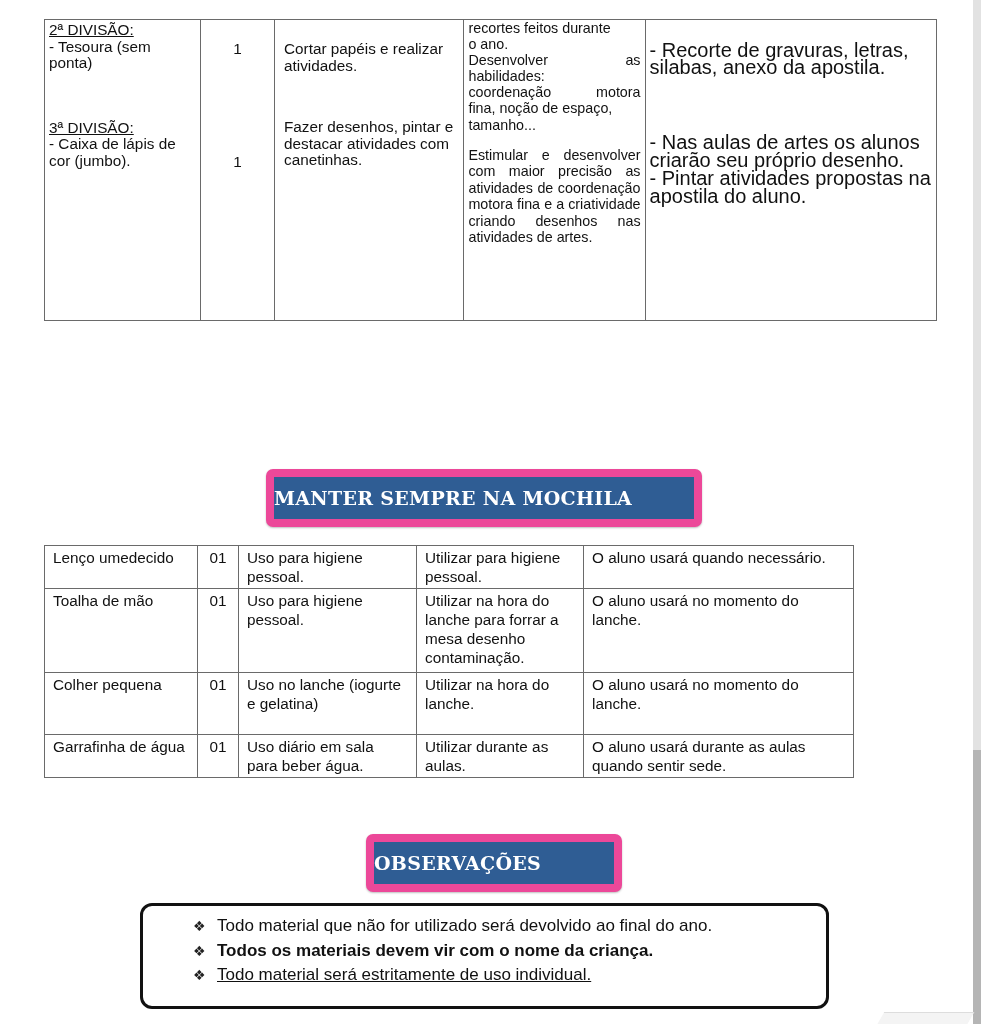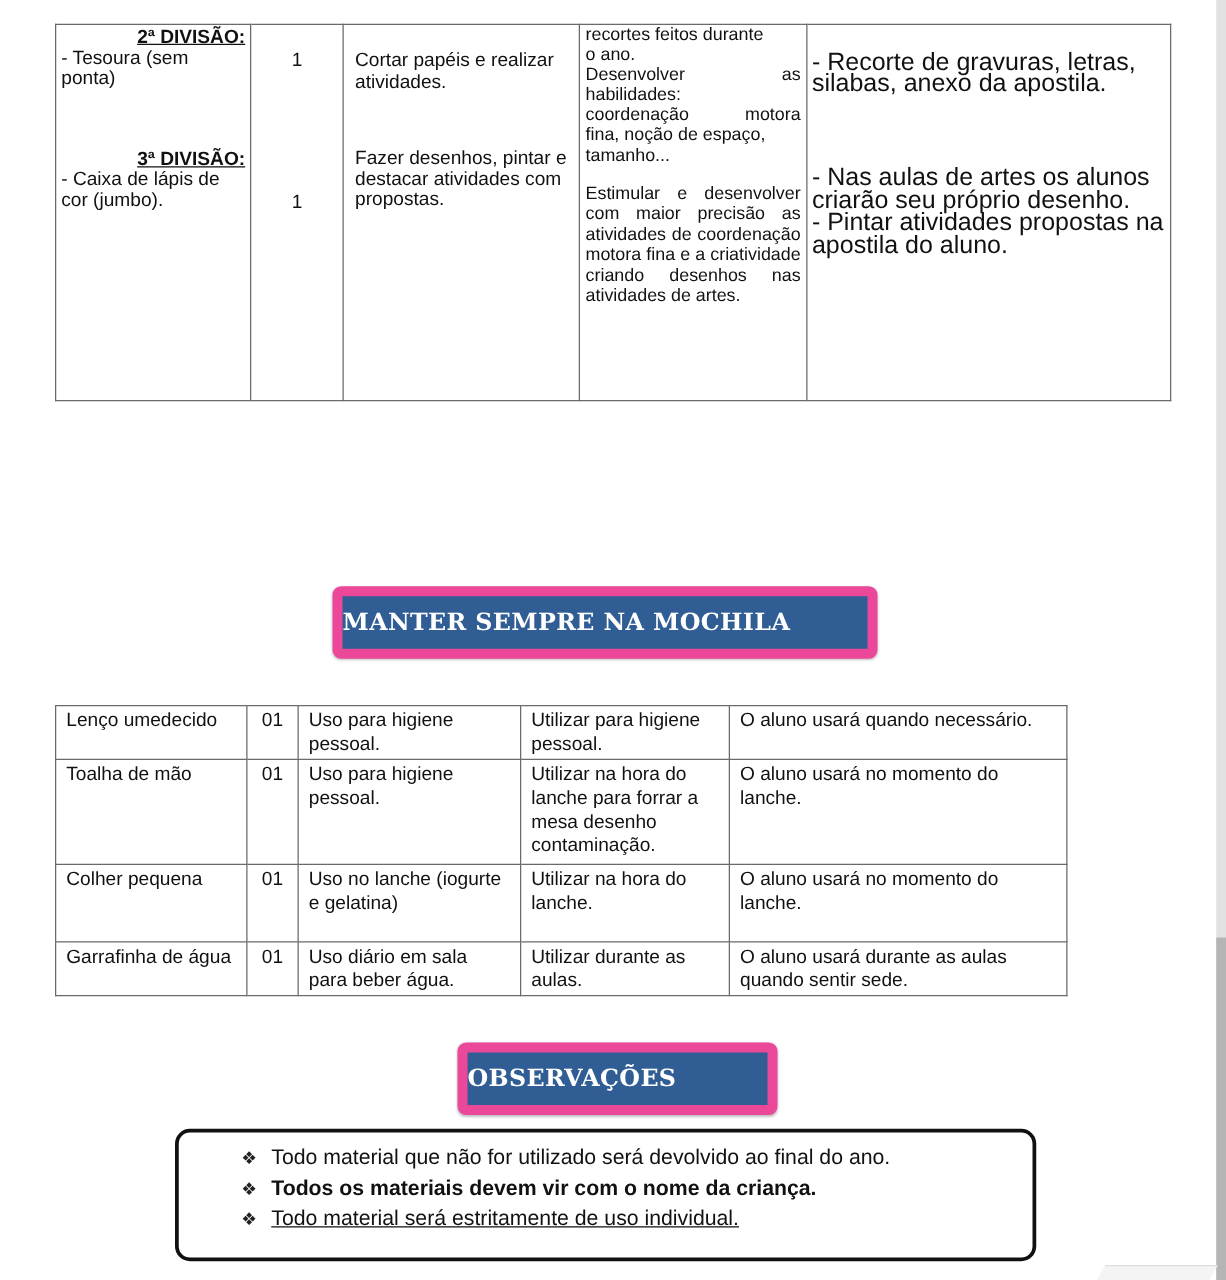--- a/index.html
+++ b/index.html
@@ -17,34 +17,34 @@
   .page-fold {
     position: absolute; left: 880px; top: 1012px; width: 90px; height: 14px;
     background: #f4f4f4; border-top: 1px solid #ddd; transform: skewX(-30deg);
   }
   table { border-collapse: collapse; position: absolute; table-layout: fixed; }
   td { border: 1px solid #6a6a6a; vertical-align: top; font-size: 15.3px; line-height: 16.5px; padding: 0 4px; }
   
   #t1 { left: 44px; top: 19px; width: 893px; }
   #t1 td { height: 300px; }
   .c1a { width: 150px; } .c1b { width: 71px; } .c1c { width: 182px; } .c1d { width: 174px; } .c1e { width: 280px; }
-  .div-head { font-weight: bold; text-decoration: underline; display: block; text-align: right; }
+  .div-head { font-weight: normal; text-decoration: underline; display: block; }
   .center { text-align: center; }
   .just { text-align: justify; text-align-last: justify; }
   .just-last { text-align: justify; }
   
   .banner {
     position: absolute; background: #2f5d94; color: #fff; border: 8px solid #ec4899;
     border-radius: 7px; font-family: "DejaVu Serif", serif; font-weight: bold;
     letter-spacing: 0.3px; box-shadow: 0 1px 2px rgba(0,0,0,0.25);
   }
   #banner1 { left: 266px; top: 469px; width: 420px; height: 42px; line-height: 42px; font-size: 19px; }
   #banner2 { left: 366px; top: 834px; width: 240px; height: 42px; line-height: 42px; font-size: 19px; }
   
-  #t2 { left: 44px; top: 564px; width: 775px; padding-left: 16px; }
+  #t2 { left: 44px; top: 545px; width: 775px; padding-left: 16px; }
   #t2 td { padding: 2px 8px 0 8px; font-size: 15.3px; line-height: 19px; }
   .c2a { width: 153px; } .c2b { width: 41px; } .c2c { width: 178px; } .c2d { width: 167px; } .c2e { width: 270px; }
   #t2 tr.r1 td { height: 40px; } #t2 tr.r2 td { height: 81px; } #t2 tr.r3 td { height: 59px; } #t2 tr.r4 td { height: 40px; }
   
   .obs-box {
     position: absolute; left: 140px; top: 903px; width: 683px; height: 100px;
     border: 3px solid #111; border-radius: 12px;
   }
   .obs-list { list-style: none; margin: 0; padding: 8px 0 0 50px; font-size: 17px; line-height: 24.5px; }
   .obs-list li { display: flex; align-items: center; }
@@ -78,21 +78,21 @@
         <span class="div-head">3ª DIVISÃO:</span>
         <span>- Caixa de lápis de cor (jumbo).</span>
       </div>
     </td>
     <td class="center">
       <div style="margin-top:21px">1</div>
       <div style="margin-top:96px">1</div>
     </td>
     <td style="padding-left:9px">
       <div style="margin-top:21px">Cortar papéis e realizar atividades.</div>
-      <div style="margin-top:45px">Fazer desenhos, pintar e destacar atividades com propostas.</div>
+      <div style="margin-top:45px">Fazer desenhos, pintar e destacar atividades com canetinhas.</div>
     </td>
     <td style="font-size:14.3px;line-height:16.1px">
       <div>
         <div>recortes feitos durante</div>
         <div>o ano.</div>
         <div class="just">Desenvolver as</div>
         <div>habilidades:</div>
         <div class="just">coordenação motora</div>
         <div>fina, noção de espaço,</div>
         <div>tamanho...</div>

